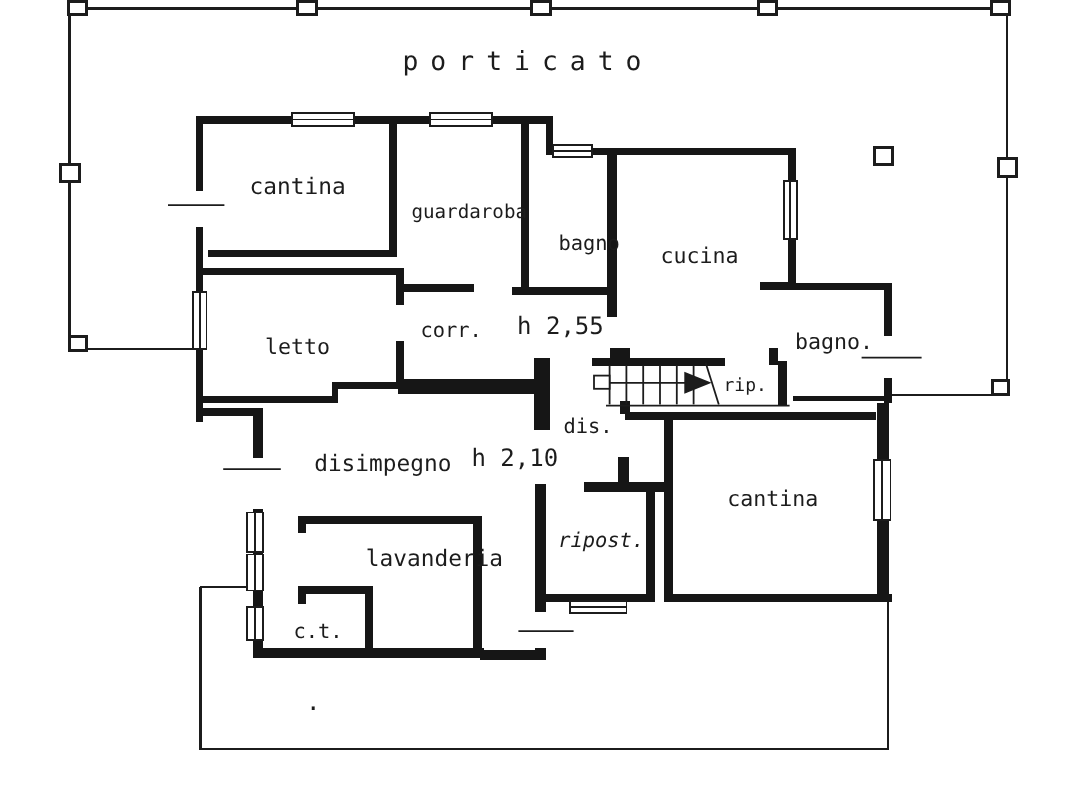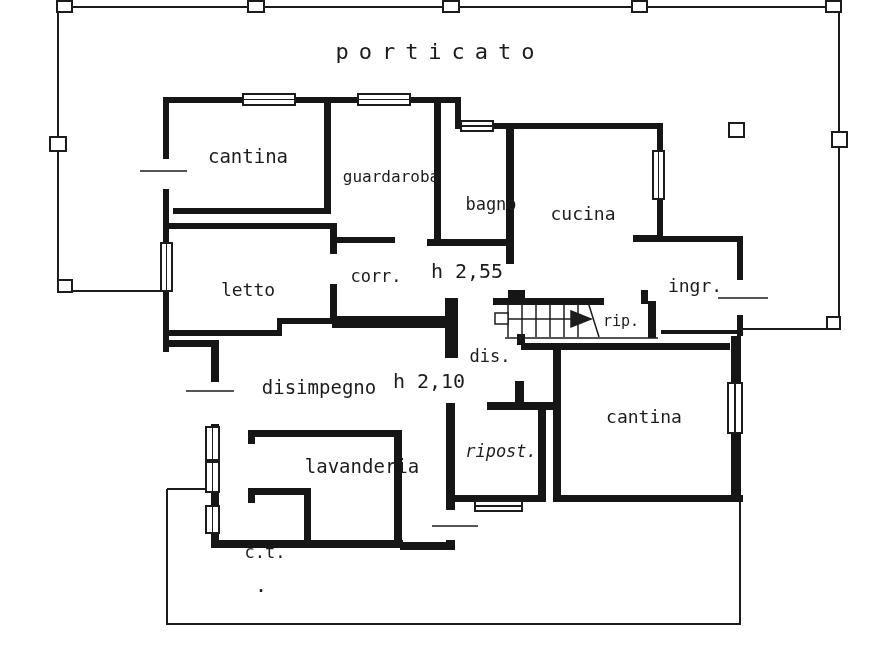--- a/index.html
+++ b/index.html
@@ -32,21 +32,21 @@
   .lbl-corr{left:376px;top:276px;}
   .lbl-h255{left:467px;top:271px;}
   .lbl-ingr{left:695px;top:286px;}
   .lbl-rip{left:621px;top:321px;}
   .lbl-dis{left:490px;top:356px;}
   .lbl-disimpegno{left:319px;top:387px;}
   .lbl-h210{left:429px;top:381px;}
   .lbl-cantina-lower{left:644px;top:417px;}
   .lbl-ripost{left:501px;top:451px;font-style:italic;}
   .lbl-lavanderia{left:322px;top:466px;margin-left:40px;}
-  .lbl-ct{left:265px;top:552px;text-align:right;}
+  .lbl-ct{left:265px;top:527px;text-align:right;}
   .lbl-dot{left:261px;top:585px;}
   .lbl-altra-unita{left:462px;top:582px;letter-spacing:8px;word-spacing:26px;}
 </style>
 </head>
 <body>
 
 <div class="stage">
 
   <svg width="893" height="670" viewBox="0 0 893 670">
 
@@ -190,21 +190,21 @@
   </svg>
 
   <div class="lbl lbl-porticato fs22">porticato</div>
   <div class="lbl lbl-cantina-upper fs19">cantina</div>
   <div class="lbl lbl-guardaroba fs16">guardaroba</div>
   <div class="lbl lbl-bagno fs17">bagno</div>
   <div class="lbl lbl-cucina fs18">cucina</div>
   <div class="lbl lbl-letto fs18">letto</div>
   <div class="lbl lbl-corr fs17">corr.</div>
   <div class="lbl lbl-h255 fs20">h 2,55</div>
-  <div class="lbl lbl-ingr fs18">ingr.</div>
+  <div class="lbl lbl-ingr fs18">bagno.</div>
   <div class="lbl lbl-rip fs15">rip.</div>
   <div class="lbl lbl-dis fs17">dis.</div>
   <div class="lbl lbl-disimpegno fs19">disimpegno</div>
   <div class="lbl lbl-h210 fs20">h 2,10</div>
   <div class="lbl lbl-cantina-lower fs18">cantina</div>
   <div class="lbl lbl-ripost fs17">ripost.</div>
   <div class="lbl lbl-lavanderia fs19">lavanderia</div>
   <div class="lbl lbl-ct fs17">c.t.</div>
   <div class="lbl lbl-dot fs20">.</div>
 

